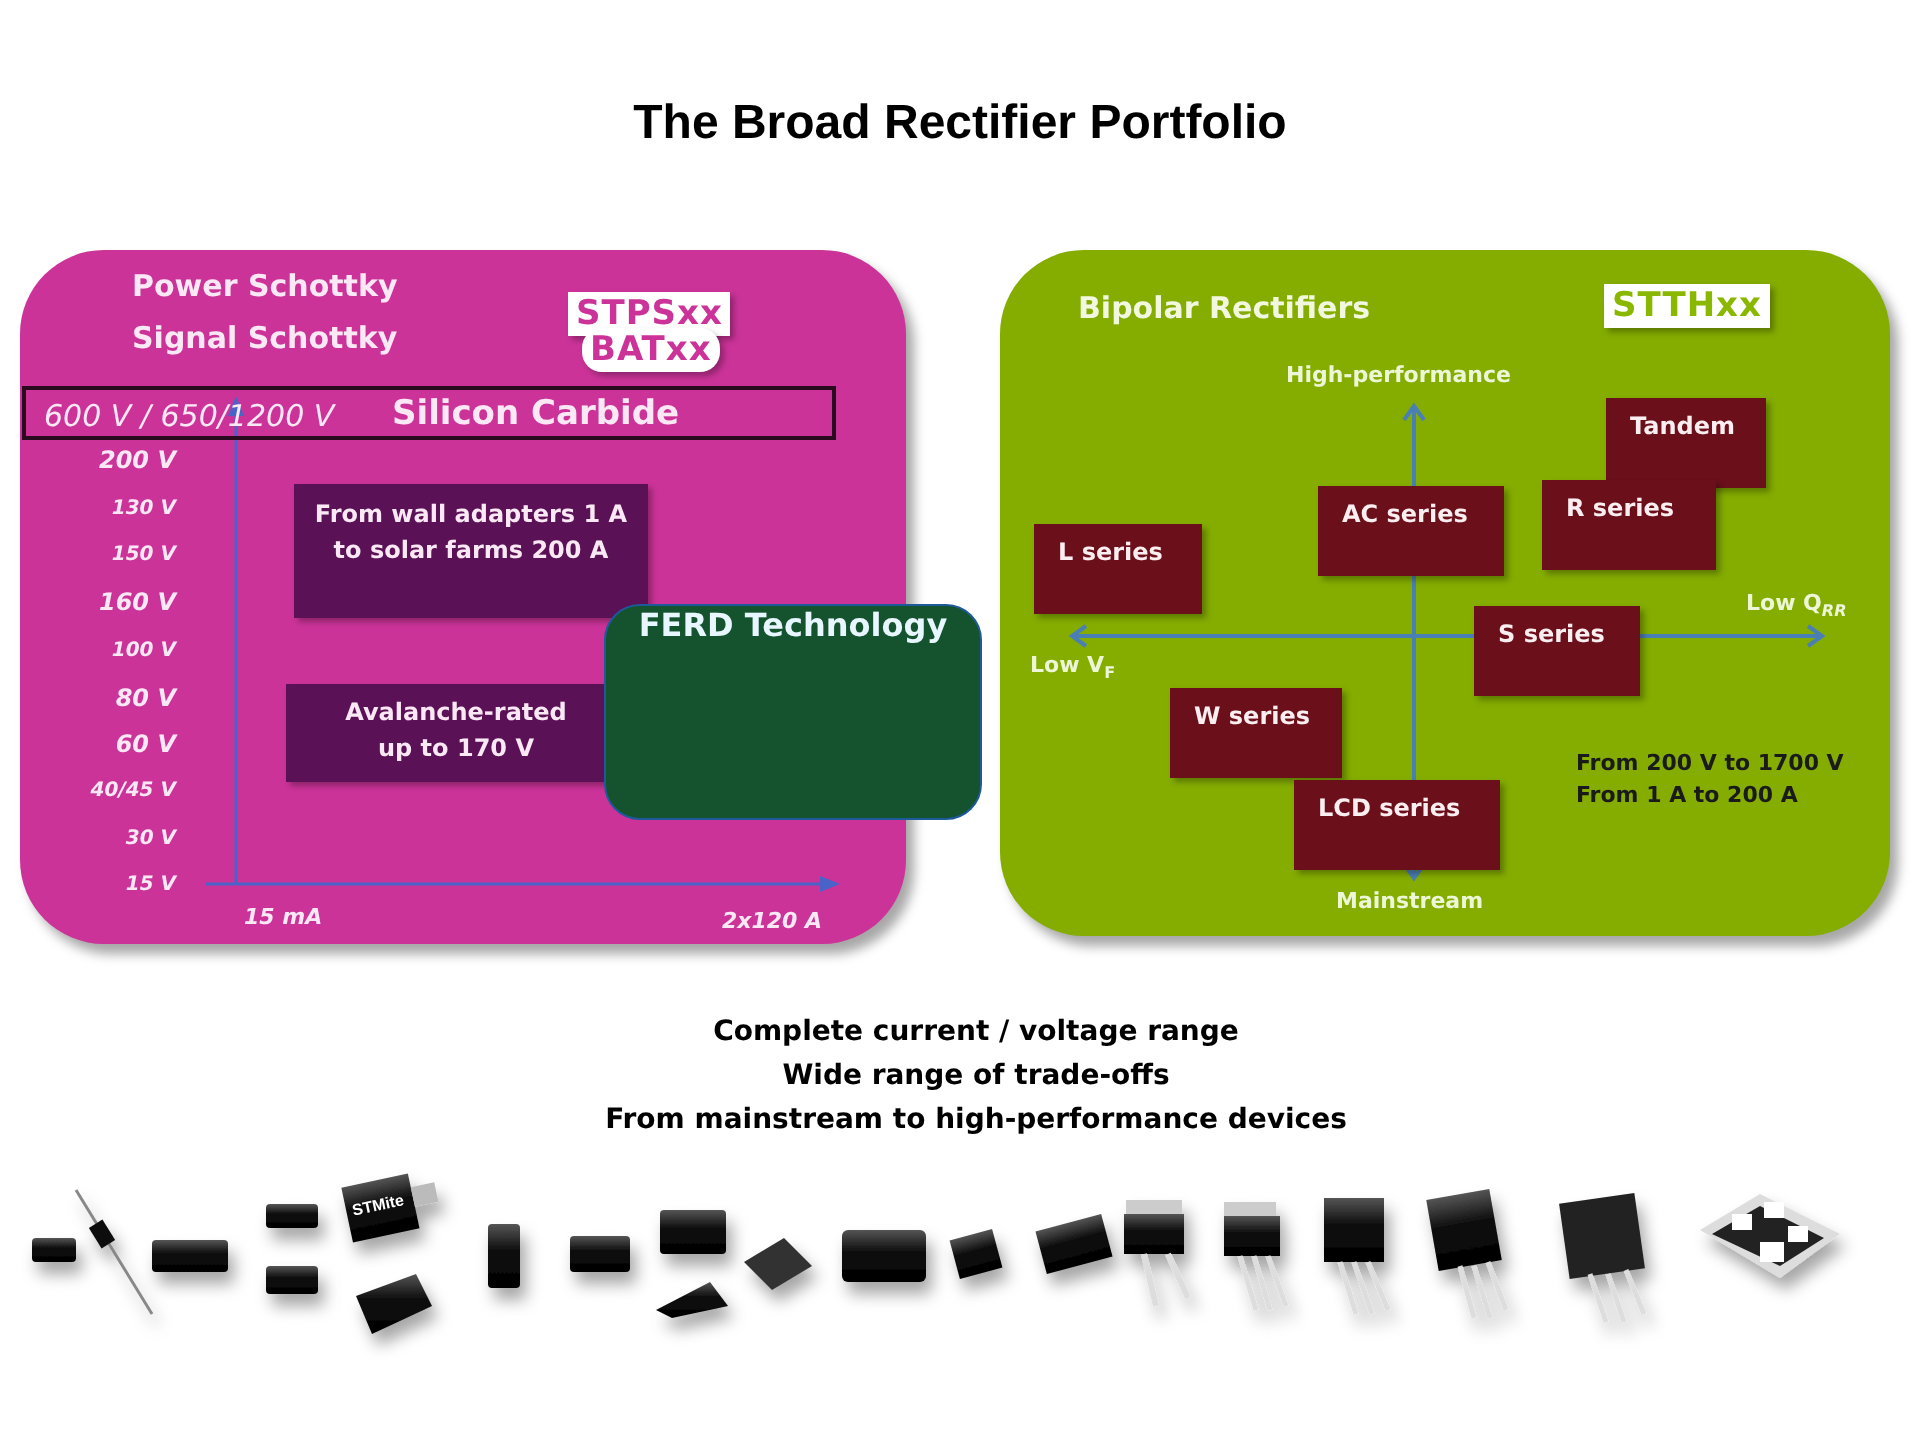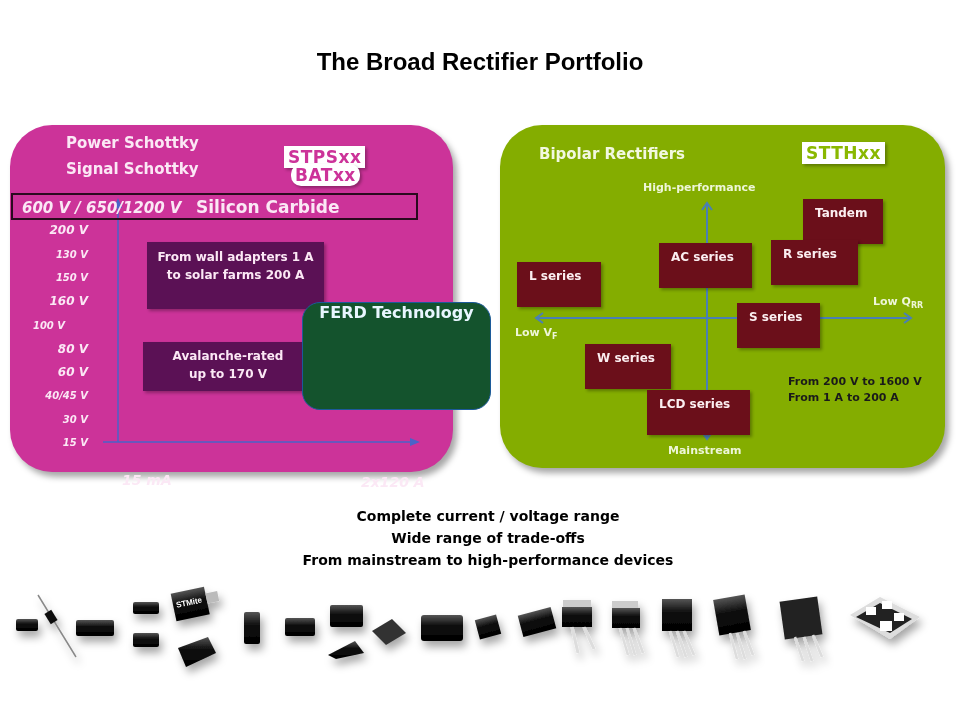--- a/index.html
+++ b/index.html
@@ -8,26 +8,26 @@
   .abs { position: absolute; }
   .title { left: 0; top: 48px; width: 960px; text-align: center; font-size: 24px; font-weight: bold; color: #000; font-family: "Liberation Sans", sans-serif; }
 
   
   .pink-panel { left: 10px; top: 125px; width: 443px; height: 347px; background: #cc3399; border-radius: 42px; box-shadow: 4px 5px 6px rgba(0,0,0,0.35); }
   .pink-head { color: #fbe8f5; font-family: "DejaVu Sans", sans-serif; font-weight: bold; font-size: 15px; }
   .tagbox { background: #ffffff; font-family: "DejaVu Sans", sans-serif; font-weight: 900; font-size: 17px; padding: 0 4px; line-height: 22px; box-shadow: 2px 2px 3px rgba(0,0,0,0.3); letter-spacing: 0.5px; }
   .tag-pink { color: #cc3399; }
   .tag-green { color: #8ab800; }
   .sic-box { left: 11px; top: 193px; width: 407px; height: 27px; border: 2px solid #2a0a1e; }
-  .sic-volt { left: 22px; top: 199px; color: #fbe8f5; font-family: "DejaVu Sans", sans-serif; font-style: italic; font-weight: bold; font-size: 15px; text-align: right; }
+  .sic-volt { left: 22px; top: 199px; color: #fbe8f5; font-family: "DejaVu Sans", sans-serif; font-style: italic; font-weight: normal; font-size: 15px; text-align: right; }
   .sic-label { left: 196px; top: 197px; color: #fbe8f5; font-family: "DejaVu Sans", sans-serif; font-weight: bold; font-size: 17px; }
   .vlabel { color: #fbe8f5; font-family: "DejaVu Sans", sans-serif; font-style: italic; font-weight: bold; text-align: right; width: 78px; left: 10px; }
   .vl-big { font-size: 12px; }
   .vl-small { font-size: 10px; }
-  .axis-label { color: #fbe8f5; font-family: "DejaVu Sans", sans-serif; font-style: italic; font-weight: bold; font-size: 14px; margin-top: 20px; }
+  .axis-label { color: #fbe8f5; font-family: "DejaVu Sans", sans-serif; font-style: italic; font-weight: bold; font-size: 11px; }
   .purple-box { background: #5b1155; color: #fbe8f5; font-family: "DejaVu Sans", sans-serif; font-weight: bold; font-size: 12px; text-align: center; line-height: 18px; box-shadow: 2px 2px 3px rgba(0,0,0,0.3); }
   .ferd { left: 302px; top: 302px; width: 189px; height: 108px; background: #14532d; border: 1px solid #1c5a9a; border-radius: 18px; color: #e8f6ff; font-family: "DejaVu Sans", sans-serif; font-weight: bold; font-size: 16px; display: flex; justify-content: center; }
 
   
   .green-panel { left: 500px; top: 125px; width: 445px; height: 343px; background: #84ad00; border-radius: 42px; box-shadow: 4px 5px 6px rgba(0,0,0,0.35); }
   .green-head { color: #f2f8e0; font-family: "DejaVu Sans", sans-serif; font-weight: bold; font-size: 15px; }
   .g-axis { color: #eef6d8; font-family: "DejaVu Sans", sans-serif; font-weight: bold; font-size: 11px; }
   .series { background: #6b0f1a; color: #fbeef0; font-family: "DejaVu Sans", sans-serif; font-weight: bold; font-size: 12px; line-height: 28px; padding-left: 12px; height: 45px; box-shadow: 2px 2px 3px rgba(0,0,0,0.3); }
   .range-text { color: #1a1a1a; font-family: "DejaVu Sans", sans-serif; font-weight: bold; font-size: 11px; line-height: 16px; }
 
@@ -55,21 +55,21 @@
 </svg>
 
 <div class="abs sic-box"></div>
 <div class="abs sic-volt">600 V / 650/1200 V</div>
 <div class="abs sic-label">Silicon Carbide</div>
 
 <div class="abs vlabel vl-big" style="top:223px;">200 V</div>
 <div class="abs vlabel vl-small" style="top:249px;">130 V</div>
 <div class="abs vlabel vl-small" style="top:272px;">150 V</div>
 <div class="abs vlabel vl-big" style="top:294px;">160 V</div>
-<div class="abs vlabel vl-small" style="top:320px;text-align:center;">100 V</div>
+<div class="abs vlabel vl-small" style="top:320px;">100 V</div>
 <div class="abs vlabel vl-big" style="top:342px;">80 V</div>
 <div class="abs vlabel vl-big" style="top:365px;">60 V</div>
 <div class="abs vlabel vl-small" style="top:390px;">40/45 V</div>
 <div class="abs vlabel vl-small" style="top:414px;">30 V</div>
 <div class="abs vlabel vl-small" style="top:437px;">15 V</div>
 
 <div class="abs axis-label" style="left:122px;top:452px;">15 mA</div>
 <div class="abs axis-label" style="left:361px;top:454px;">2x120 A</div>
 
 <div class="abs purple-box" style="left:147px;top:242px;width:177px;height:67px;padding-top:6px;">
@@ -94,32 +94,32 @@
   <polyline points="702,210 707,203 712,210" fill="none" stroke="#4a7fb5" stroke-width="2"></polyline>
   <polyline points="702,432 707,439 712,432" fill="none" stroke="#4a7fb5" stroke-width="2"></polyline>
   <line x1="537" y1="318" x2="910" y2="318" stroke="#4a7fb5" stroke-width="2"></line>
   <polyline points="543,313 536,318 543,323" fill="none" stroke="#4a7fb5" stroke-width="2"></polyline>
   <polyline points="904,313 911,318 904,323" fill="none" stroke="#4a7fb5" stroke-width="2"></polyline>
 </svg>
 
 <div class="abs g-axis" style="left:643px;top:181px;">High-performance</div>
 <div class="abs g-axis" style="left:668px;top:444px;">Mainstream</div>
 <div class="abs g-axis" style="left:515px;top:326px;"><span>Low V</span><sub style="font-size:8px;">F</sub></div>
-<div class="abs g-axis" style="left:873px;top:295px;"><span>Low Q</span><sub style="font-size:8px;">RR</sub></div>
+<div class="abs g-axis" style="left:873px;top:295px;"><span>Low Q</span><sub style="font-size:8px;font-style:italic;">RR</sub></div>
 
 <div class="abs series" style="left:803px;top:199px;width:80px;">Tandem</div>
 <div class="abs series" style="left:659px;top:243px;width:93px;">AC series</div>
 <div class="abs series" style="left:771px;top:240px;width:87px;">R  series</div>
 <div class="abs series" style="left:517px;top:262px;width:84px;">L series</div>
 <div class="abs series" style="left:737px;top:303px;width:83px;">S series</div>
 <div class="abs series" style="left:585px;top:344px;width:86px;">W series</div>
 <div class="abs series" style="left:647px;top:390px;width:103px;">LCD series</div>
 
 <div class="abs range-text" style="left:788px;top:374px;">
-  <div>From 200 V to 1600 V</div>
+  <div>From 200 V to 1700 V</div>
   <div>From 1 A to 200 A</div>
 </div>
 
 <div class="abs bullets">
   <div>Complete current / voltage range</div>
   <div>Wide range of trade-offs</div>
   <div>From mainstream to high-performance devices</div>
 </div>
 
 <div class="abs pkg-strip">

